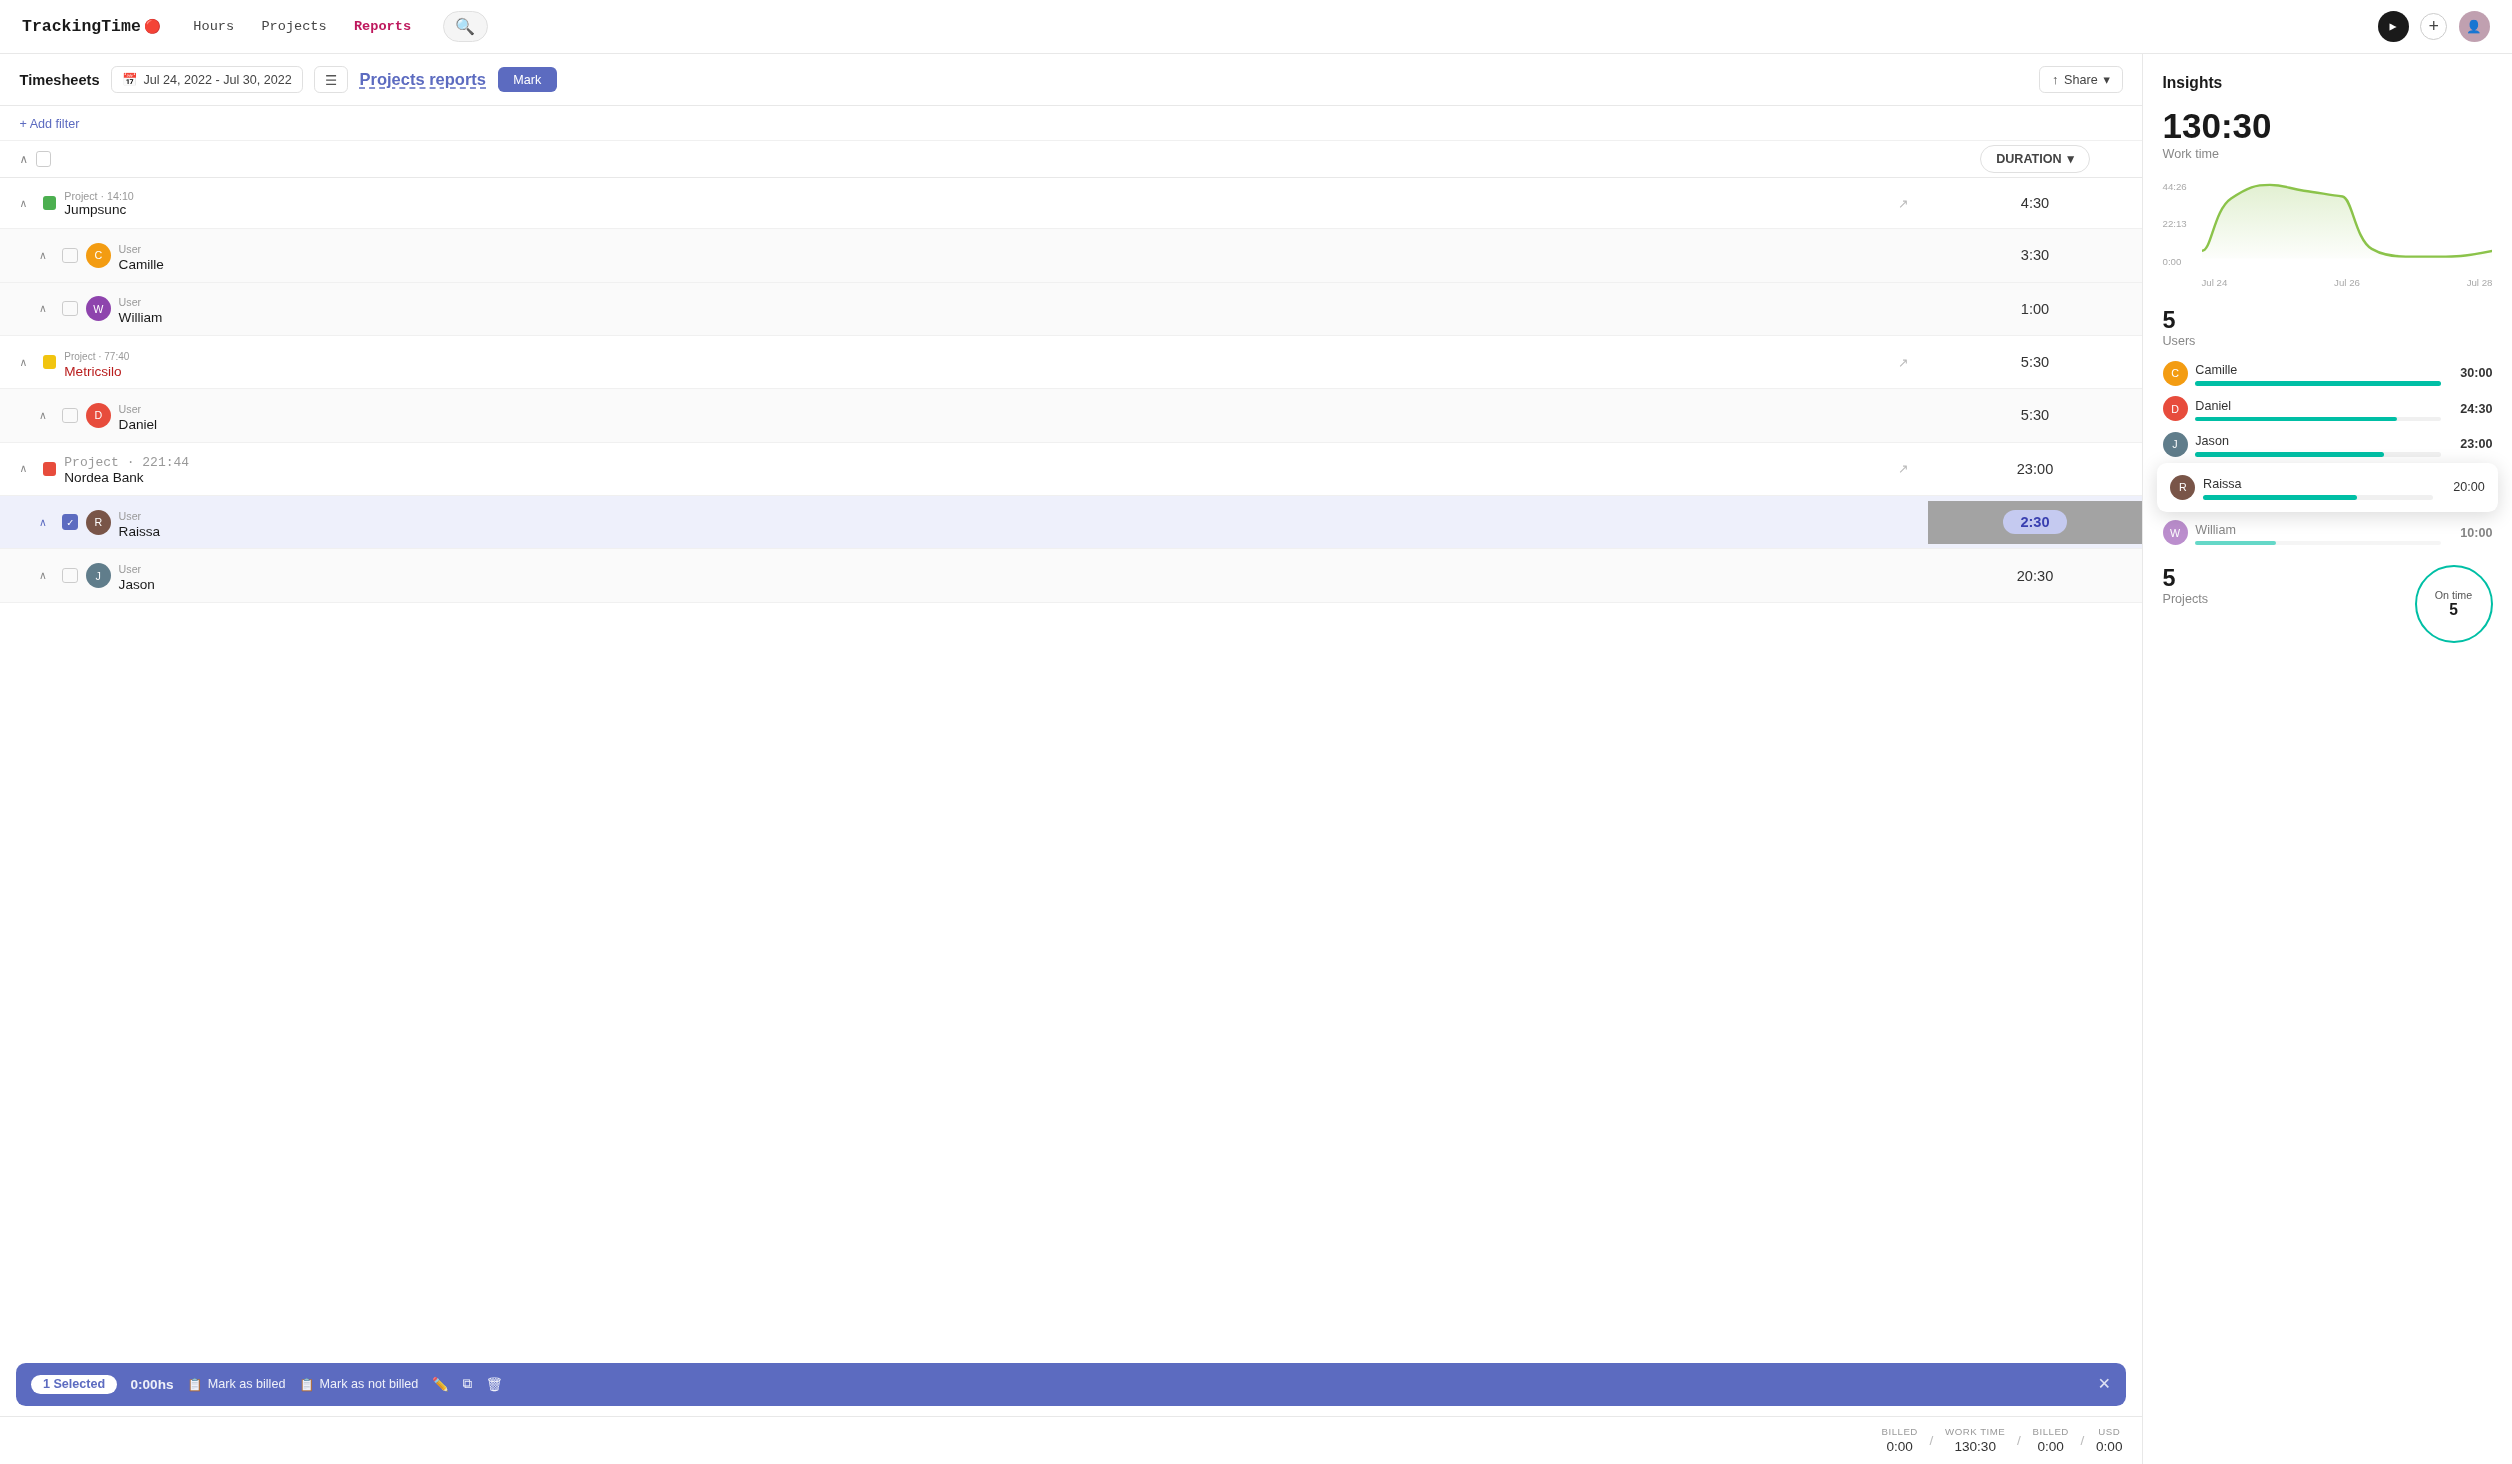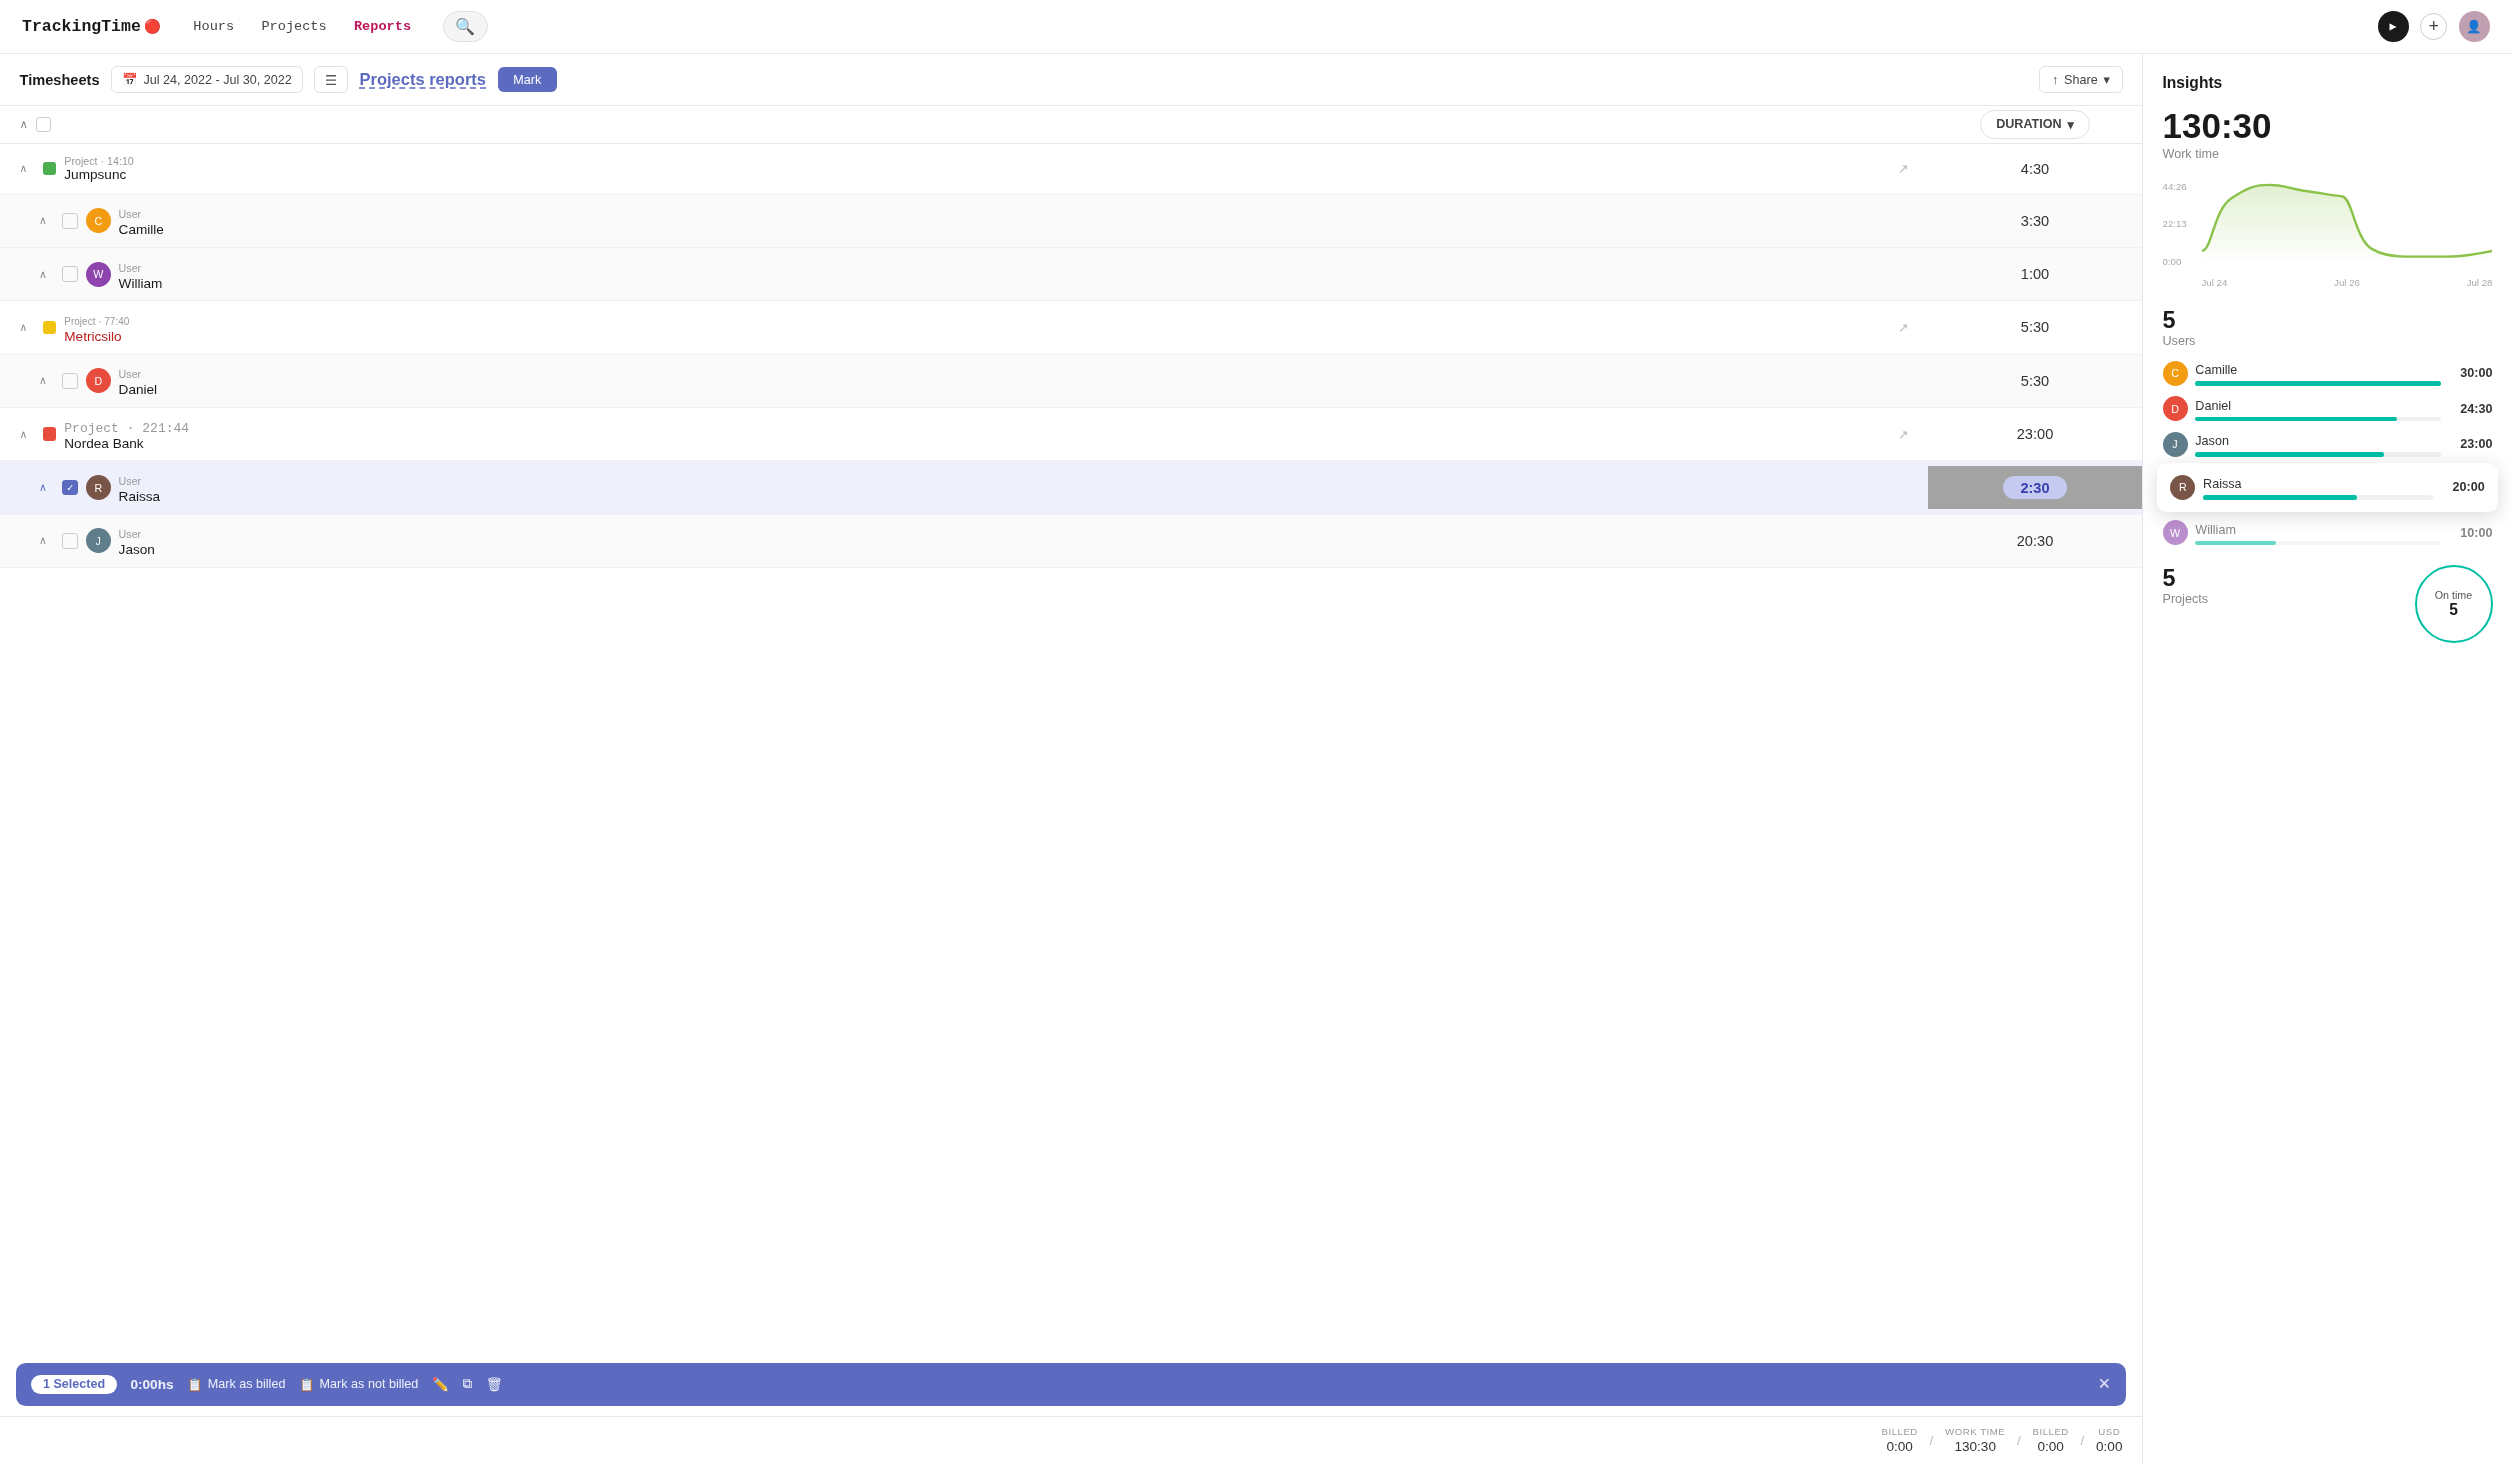--- a/index.html
+++ b/index.html
@@ -41,20 +41,23 @@
       <div style="border:1px solid #e0e0e0;border-radius:5.8px;padding:4.9px 9.7px;cursor:pointer;display:flex;align-items:center;font-size:13.6px;color:#555;">☰</div>
       <span style="font-size:16.5px;font-weight:600;color:#5c6bc0;text-decoration:underline;text-underline-offset:2.9px;text-decoration-style:dashed;">Projects reports</span>
       <button style="background:#5c6bc0;color:#fff;border:none;border-radius:5.8px;padding:5.8px 15.6px;font-size:12.6px;font-weight:500;cursor:pointer;">Mark</button>
       <div style="display:flex;align-items:center;gap:5.8px;border:1px solid #e0e0e0;border-radius:5.8px;padding:4.9px 11.7px;font-size:12.6px;color:#444;cursor:pointer;margin-left:auto;">
         <span>↑</span>
         <span>Share</span>
         <span>▾</span>
       </div>
     </div>
 
+    <div style="padding:7.8px 19.5px;border-bottom:1px solid #f0f0f0;">
+      <span style="color:#5c6bc0;font-size:12.6px;cursor:pointer;">+ Add filter</span>
+    </div>
 
     <div style="flex:1;overflow-y:auto;">
 
       <div style="display:flex;align-items:center;border-bottom:1px solid #e8e8e8;padding:3.9px 0;">
         <div style="flex:1;display:flex;align-items:center;padding:5.8px 19.5px;">
           <div style="color:#888;font-size:11.7px;margin-right:7.8px;">∧</div>
           <div style="width:15.6px;height:15.6px;border:1.9px solid #ccc;border-radius:2.9px;cursor:pointer;"></div>
         </div>
         <div style="width:214px;display:flex;justify-content:center;">
           <div style="background:#fff;border:1px solid #e0e0e0;border-radius:19.5px;padding:5.8px 15.6px;font-size:12.6px;font-weight:600;color:#444;display:flex;align-items:center;gap:5.8px;cursor:pointer;">
@@ -286,21 +289,21 @@
 
       <div style="background:#fff;border-radius:9.7px;box-shadow:0 3.9px 19.5px rgba(0,0,0,0.15);padding:11.7px 13.6px;margin:-3.9px -5.8px 7.8px;position:relative;z-index:10;">
         <div style="display:flex;align-items:center;gap:7.8px;">
           <div style="width:25px;height:25px;border-radius:50%;background:#795548;flex-shrink:0;display:flex;align-items:center;justify-content:center;font-size:10.7px;color:#fff;">R</div>
           <div style="flex:1;">
             <span style="font-size:12.6px;color:#333;font-weight:500;">Raissa</span>
             <div style="background:#f0f0f0;border-radius:2.9px;height:4.9px;margin-top:2.9px;">
               <div style="background:#00bfa5;border-radius:2.9px;height:4.9px;width:67%;"></div>
             </div>
           </div>
-          <span style="font-size:12.6px;font-weight:700;color:#333;min-width:44px;text-align:right;">20:00</span>
+          <span style="font-size:12.6px;font-weight:400;color:#333;min-width:44px;text-align:right;">20:00</span>
         </div>
       </div>
 
       <div style="display:flex;align-items:center;gap:7.8px;margin-bottom:7.8px;opacity:0.6;">
         <div style="width:25px;height:25px;border-radius:50%;background:#8e44ad;flex-shrink:0;display:flex;align-items:center;justify-content:center;font-size:10.7px;color:#fff;">W</div>
         <div style="flex:1;">
           <span style="font-size:12.6px;color:#333;">William</span>
           <div style="background:#f0f0f0;border-radius:2.9px;height:4.9px;margin-top:2.9px;">
             <div style="background:#00bfa5;border-radius:2.9px;height:4.9px;width:33%;"></div>
           </div>

